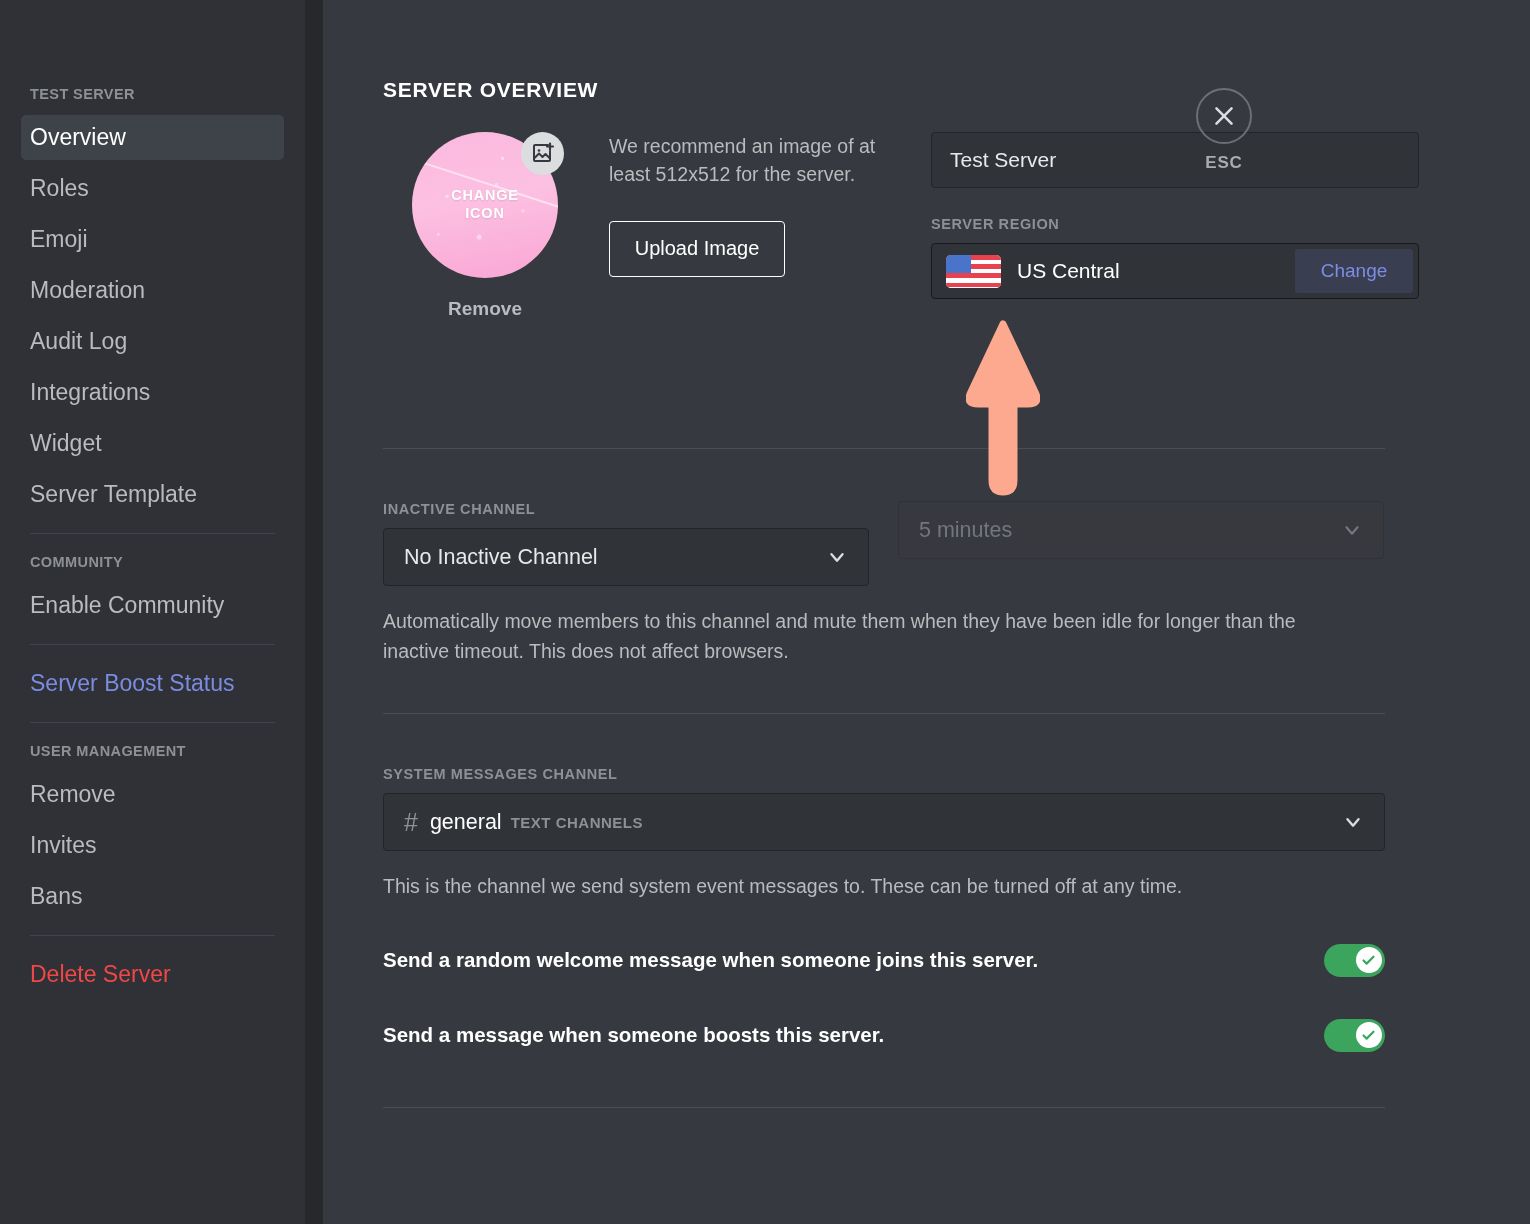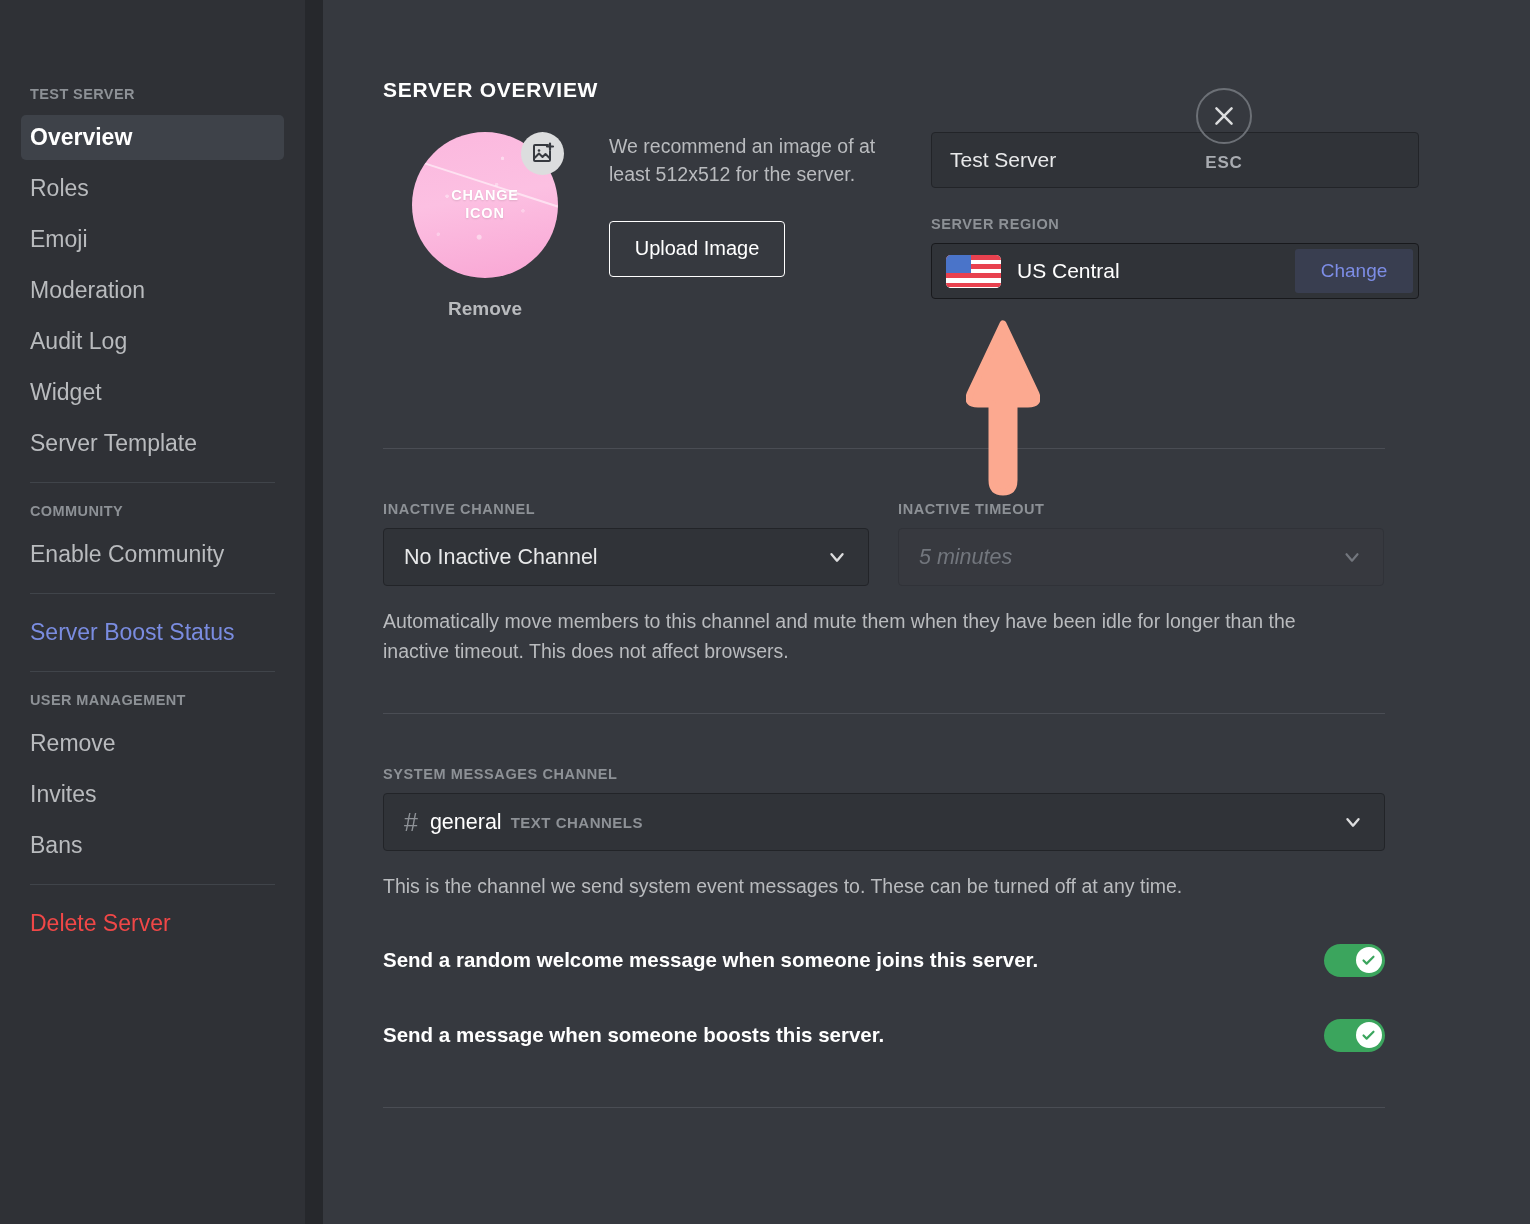--- a/index.html
+++ b/index.html
@@ -56,21 +56,20 @@
     border-radius: 5px;
     font-size: 23px;
     color: #b9bbbe;
     cursor: pointer;
     margin-bottom: 6px;
     line-height: 1;
   }
   .side-item.active {
     background: #3e4249;
     color: #ffffff;
-    font-weight: bold;
   }
   .side-item.link { color: #7a8ce0; }
   .side-item.danger { color: #f04747; }
 
   .side-sep {
     height: 1px;
     background: #40444a;
     margin: 16px 9px 16px 9px;
   }
 
@@ -284,21 +283,21 @@
     background: #303338;
     border: 1px solid #222428;
     border-radius: 4px;
     display: flex;
     align-items: center;
     padding: 0 20px;
     cursor: pointer;
   }
   .select-box.disabled { background: #37393f; border-color: #303238; cursor: default; }
   .select-val { flex: 1; font-size: 21.5px; color: #e8e9ea; }
-  .select-box.disabled .select-val { color: #72767d; font-style: italic; }
+  .select-box.disabled .select-val { color: #72767d; }
   .chev { color: #dcddde; flex: none; }
   .select-box.disabled .chev { color: #72767d; }
 
   .hash {
     font-size: 25px;
     color: #8e9297;
     margin-right: 12px;
     font-weight: 300;
   }
   .chan-name { font-size: 21.5px; color: #ffffff; }
@@ -409,20 +408,23 @@
       <span>Roles</span>
     </div>
     <div class="side-item">
       <span>Emoji</span>
     </div>
     <div class="side-item">
       <span>Moderation</span>
     </div>
     <div class="side-item">
       <span>Audit Log</span>
+    </div>
+    <div class="side-item">
+      <span>Integrations</span>
     </div>
     <div class="side-item">
       <span>Widget</span>
     </div>
     <div class="side-item">
       <span>Server Template</span>
     </div>
 
     <div class="side-sep"></div>
 
@@ -513,21 +515,20 @@
       <div class="col">
         <div class="field-label">INACTIVE CHANNEL</div>
         <div class="select-box">
           <span class="select-val">No Inactive Channel</span>
           <svg class="chev" width="22" height="22" viewBox="0 0 24 24" fill="none" stroke="currentColor" stroke-width="2.6" stroke-linecap="round" stroke-linejoin="round">
             <polyline points="6 9 12 16 18 9"></polyline>
           </svg>
         </div>
       </div>
       <div class="col">
-        <div class="field-label">INACTIVE TIMEOUT</div>
         <div class="select-box disabled">
           <span class="select-val">5 minutes</span>
           <svg class="chev" width="22" height="22" viewBox="0 0 24 24" fill="none" stroke="currentColor" stroke-width="2.4" stroke-linecap="round" stroke-linejoin="round">
             <polyline points="6 9 12 16 18 9"></polyline>
           </svg>
         </div>
       </div>
     </div>
 
     <div class="help-text">Automatically move members to this channel and mute them when they have been idle for longer than the inactive timeout. This does not affect browsers.</div>

